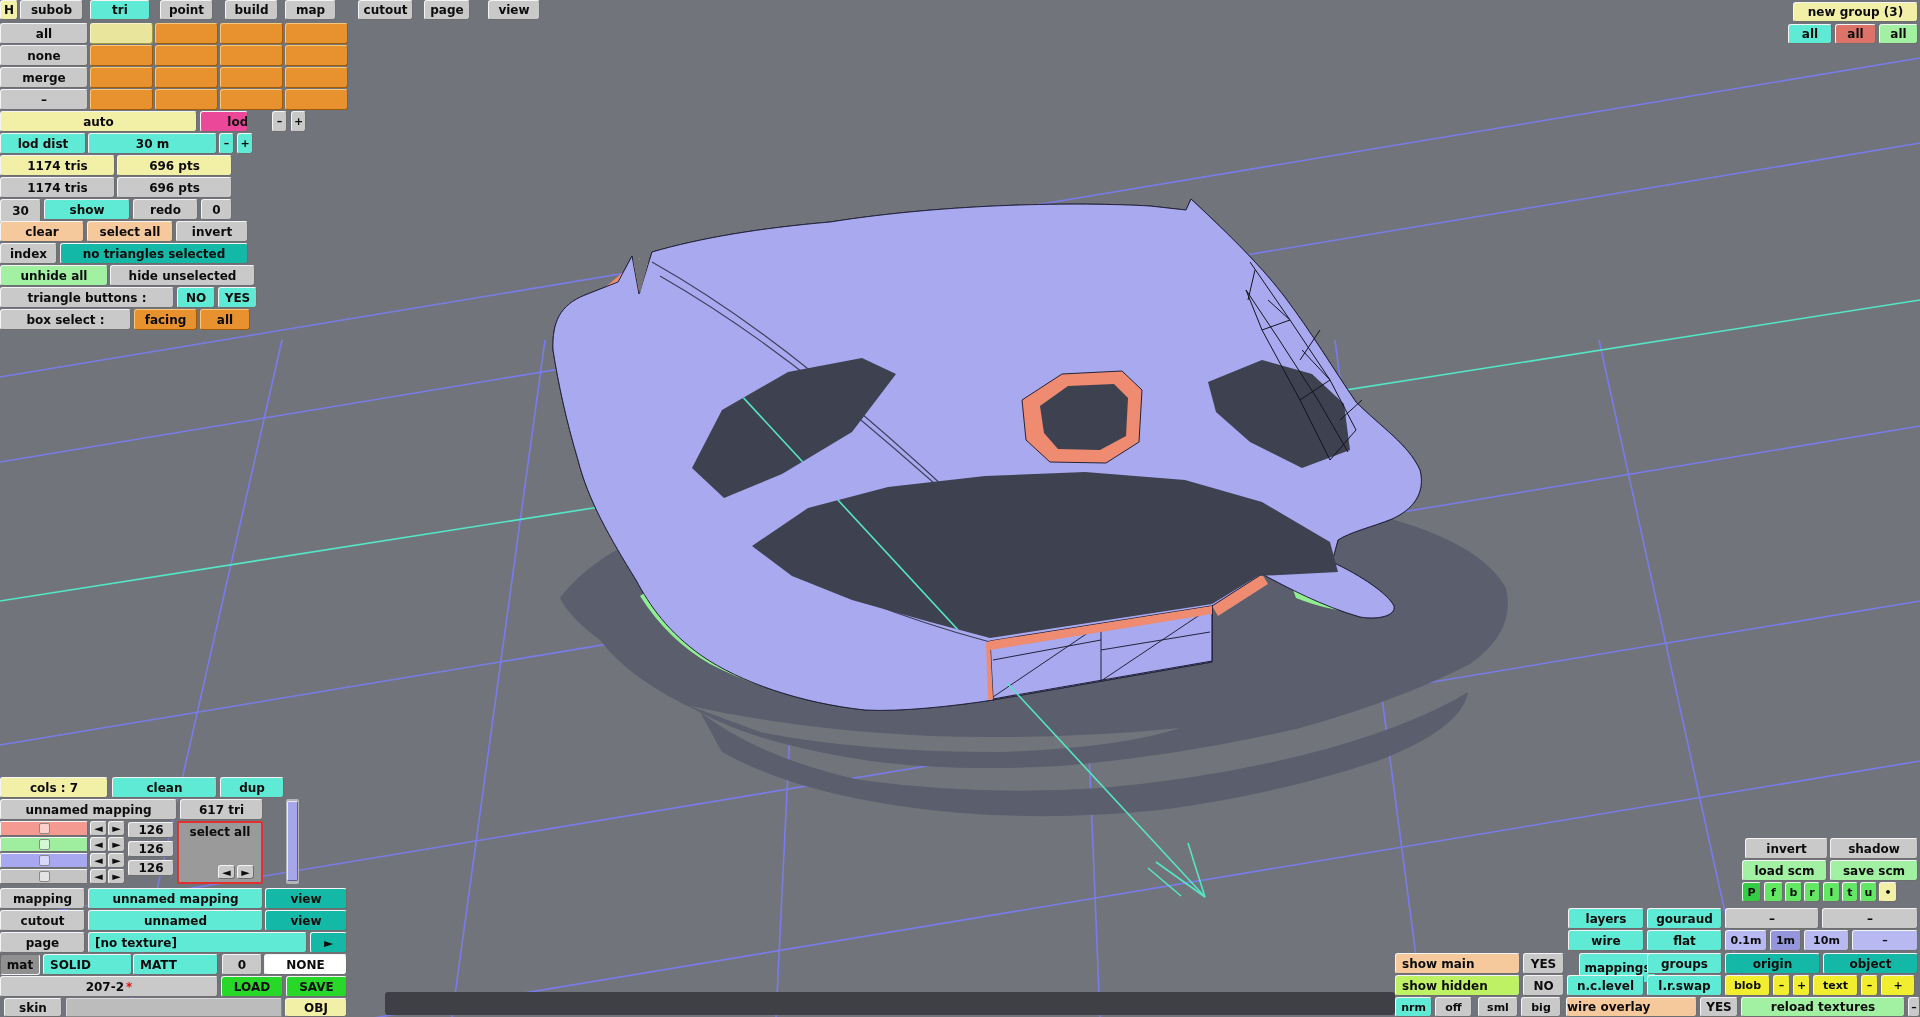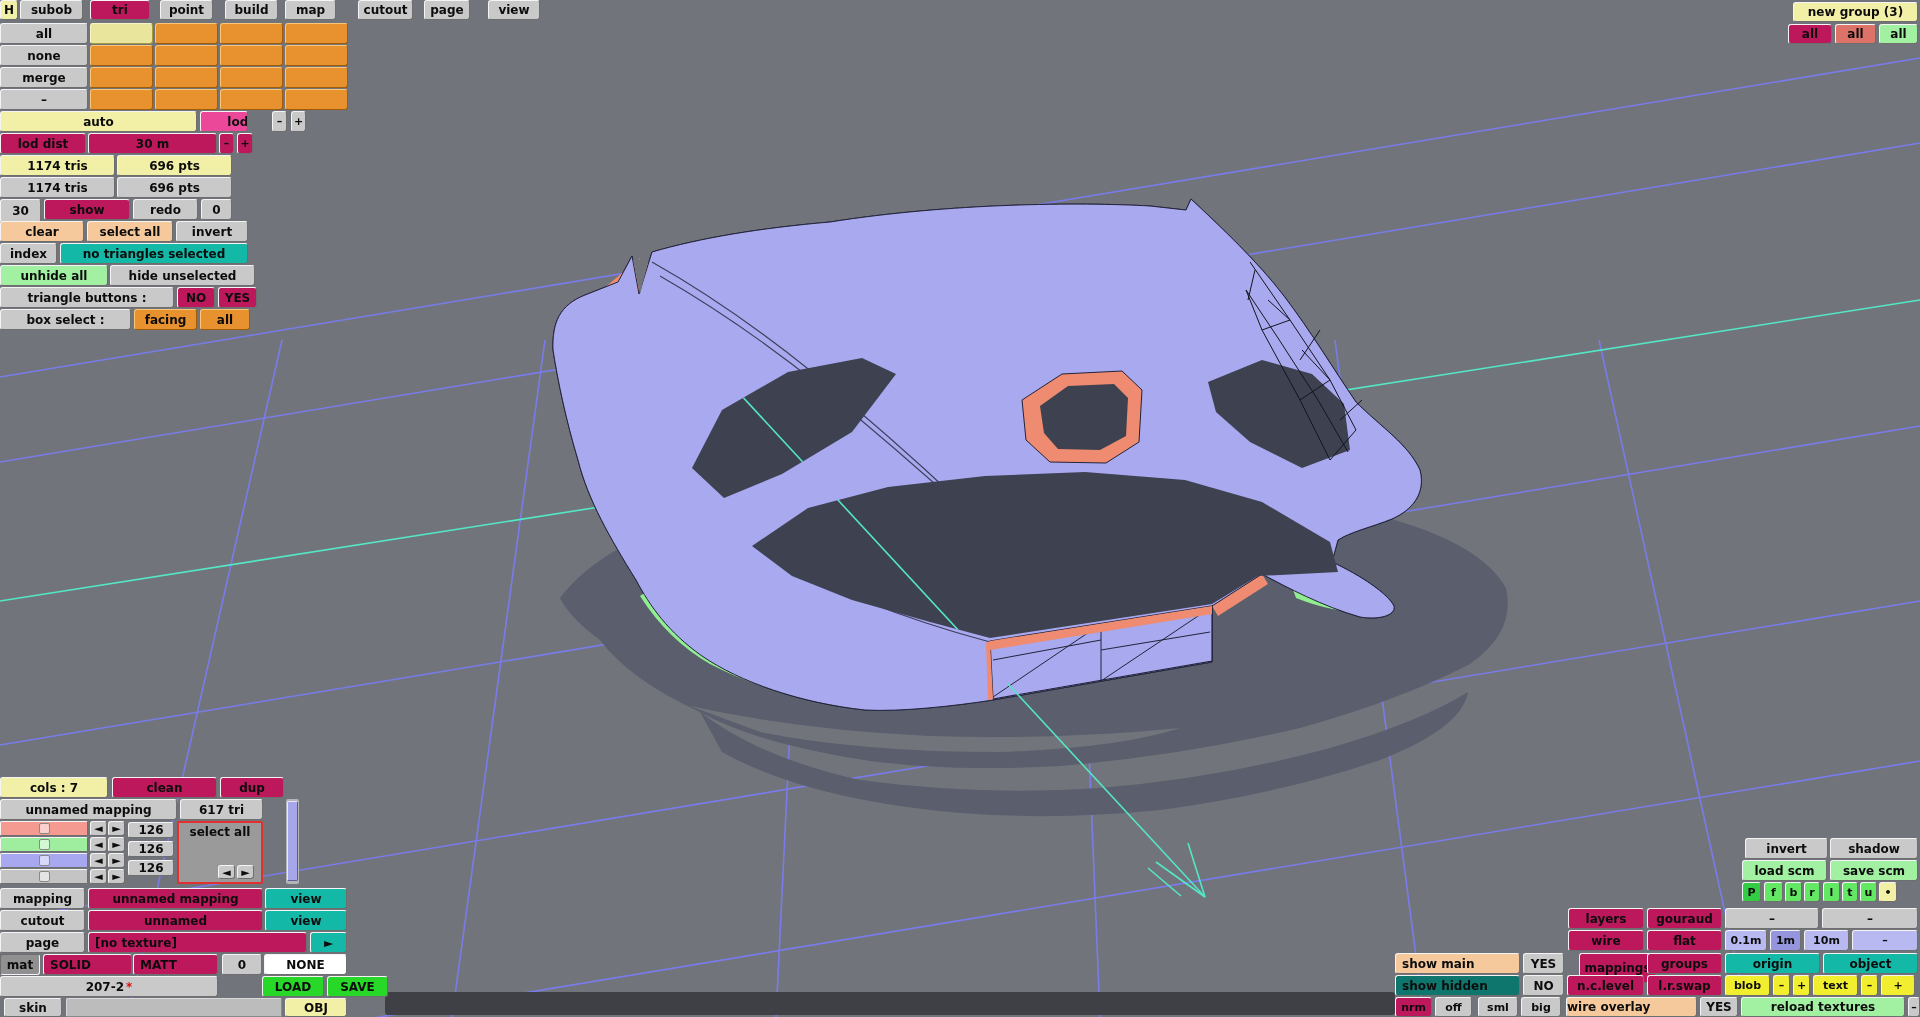--- a/index.html
+++ b/index.html
@@ -2,38 +2,38 @@
 <html style="--background: #71747b; --grid-color: #7b7cf0; --axis-color: #55e6c6; --body-color: #a9a9ef; --selected-color: #ef8b70; --edge-highlight-color: #90ee90; --shadow-color: #5a5e6d; --interior-color: #3d4150; --wire-color: #2c2c40;"><head>
 <meta charset="utf-8">
 <style>
   html,body{margin:0;padding:0;width:1920px;height:1017px;overflow:hidden;background:var(--background,#71747b);font-family:"DejaVu Sans",sans-serif;}
   .panel{position:absolute;z-index:5;}
   .b{position:absolute;box-sizing:border-box;display:flex;align-items:center;justify-content:center;
      font:bold 12px "DejaVu Sans",sans-serif;color:#0c0c0c;background:#c9c9c9;
      border:1px solid;border-color:#f4f4f4 #6e6e6e #6e6e6e #f4f4f4;border-radius:3px;
      white-space:nowrap;overflow:hidden;}
   .sm{font-size:11px;}
-  .purple{background:#be185d;}
+  .purple{background:#5eead4;}
   .lpurple{background:#b9b9f2;}
   .mpurple{background:#9595dd;}
   .yellow{background:#f2efa6;}
   .tan{background:#ec4899;padding-left:36px;}
   .orangec{background:#e8912f;border-color:#f8c878 #a05c08 #a05c08 #f8c878;}
   .khaki{background:#e9e59c;border-color:#f8f4c8 #a09a40 #a09a40 #f8f4c8;}
   .peach{background:#f5c99c;}
   .cyan{background:#14b8a6;}
   .green{background:#a2f0a2;}
-  .bgreen{background:#28d828;margin-left:41px;}
+  .bgreen{background:#28d828;}
   .vgreen{background:#34cc44;}
   .lgreen{background:#63e863;}
   .redb{background:#dd7268;}
   .white{background:#ffffff;}
   .dark{background:#909090;border-color:#6e6e6e #f4f4f4 #f4f4f4 #6e6e6e;}
   .byellow{background:#f0ee2e;}
-  .palyellow{background:#0f766e;}
+  .palyellow{background:#bef264;}
   .flat{border-color:#d8d8d8 #8a8a8a #8a8a8a #d8d8d8;background:#bcbcbc;border-radius:2px;}
   .sl{position:absolute;box-sizing:border-box;border:1px solid;border-color:#f4f4f4 #6e6e6e #6e6e6e #f4f4f4;border-radius:2px;}
   .thumb{position:absolute;top:1px;bottom:1px;width:9px;background:rgba(255,255,255,.55);border:1px solid #888;border-radius:2px;}
   .selbox{position:absolute;box-sizing:border-box;background:#9a9a9a;border:2px solid #e03030;border-radius:2px;
      font:bold 12px "DejaVu Sans",sans-serif;color:#0c0c0c;text-align:center;padding-top:2px;}
   .redstar{color:#e01010;margin-left:2px;}
   #scene{position:absolute;left:0;top:0;z-index:1;}
   #bottombar{position:absolute;left:385px;top:992px;width:1010px;height:23px;background:#3e4046;border-radius:3px;z-index:4;}
 </style>
 </head>

